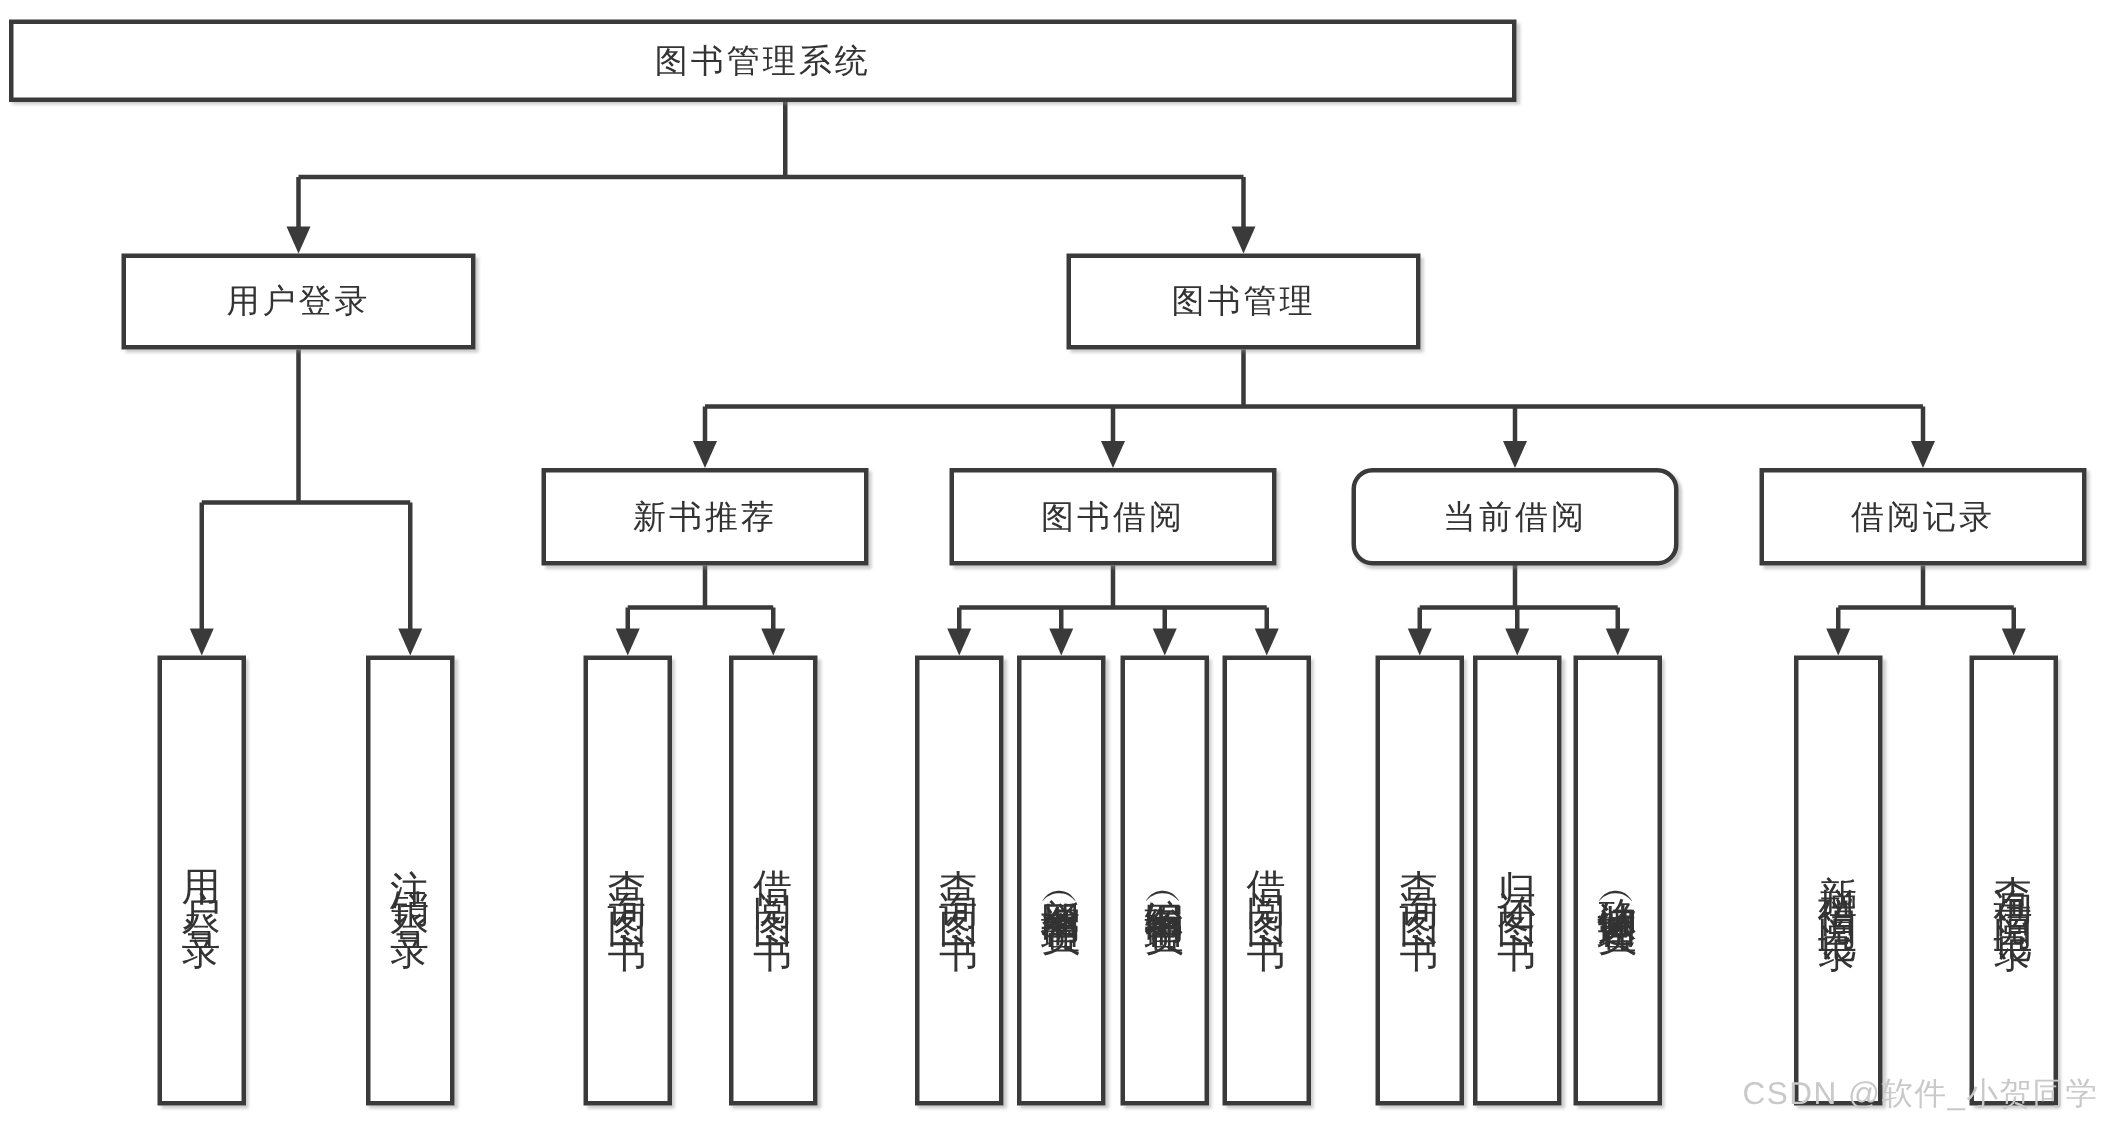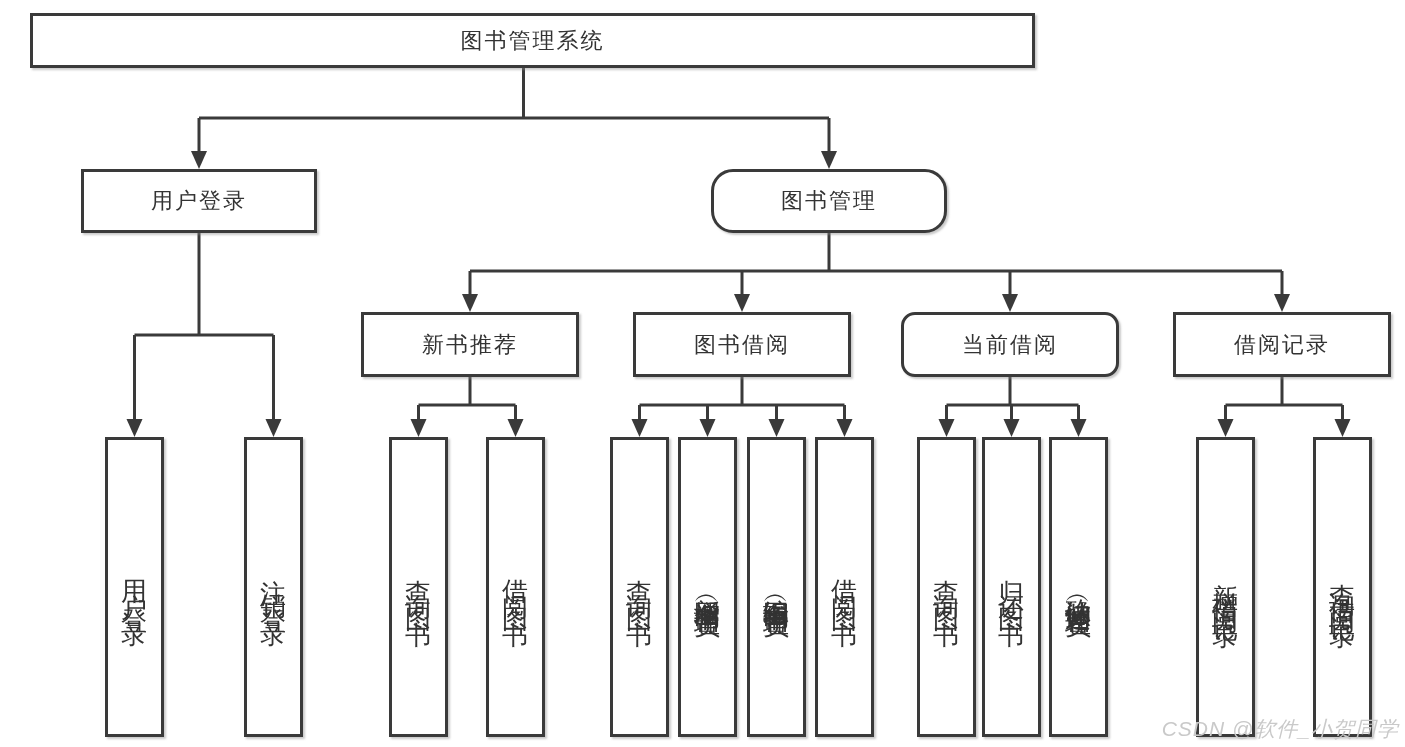--- a/index.html
+++ b/index.html
@@ -33,23 +33,23 @@
     display: flex;
     align-items: center;
     justify-content: center;
     z-index: 2;
     line-height: 1;
   }
   .hnode {
     font-size: 22px;
     letter-spacing: 2px;
   }
-  .root  { left: 30px;  top: 13px;  width: 1005px; height: 55px; }
+  .root  { left: 6px;  top: 13px;  width: 1005px; height: 55px; }
   .l2a   { left: 81px;  top: 169px; width: 236px;  height: 64px; }
-  .l2b   { left: 711px; top: 169px; width: 236px;  height: 64px; border-radius: 22px; }
+  .l2b   { left: 711px; top: 169px; width: 236px;  height: 64px; }
   .l3    { top: 312px; width: 218px; height: 65px; }
   .l3-1  { left: 361px; }
   .l3-2  { left: 633px; }
   .l3-3  { left: 901px; border-radius: 14px; }
   .l3-4  { left: 1173px; }
   .leaf {
     top: 437px;
     width: 59px;
     height: 300px;
     writing-mode: vertical-rl;
@@ -74,21 +74,20 @@
   .lf-13 { left: 1313px; }
   .watermark {
     position: absolute;
     right: 6px;
     bottom: 4px;
     font-size: 21px;
     color: #c9c9c9;
     letter-spacing: 1px;
     z-index: 5;
     white-space: nowrap;
-    font-style: italic;
   }
 </style>
 </head>
 <body>
 
 <div id="canvas">
 
   <svg id="connectors" width="1405" height="747" viewBox="0 0 1405 747" xmlns="http://www.w3.org/2000/svg" aria-hidden="true">
     <g stroke="#3a3a3a" stroke-width="3" fill="none">
 

